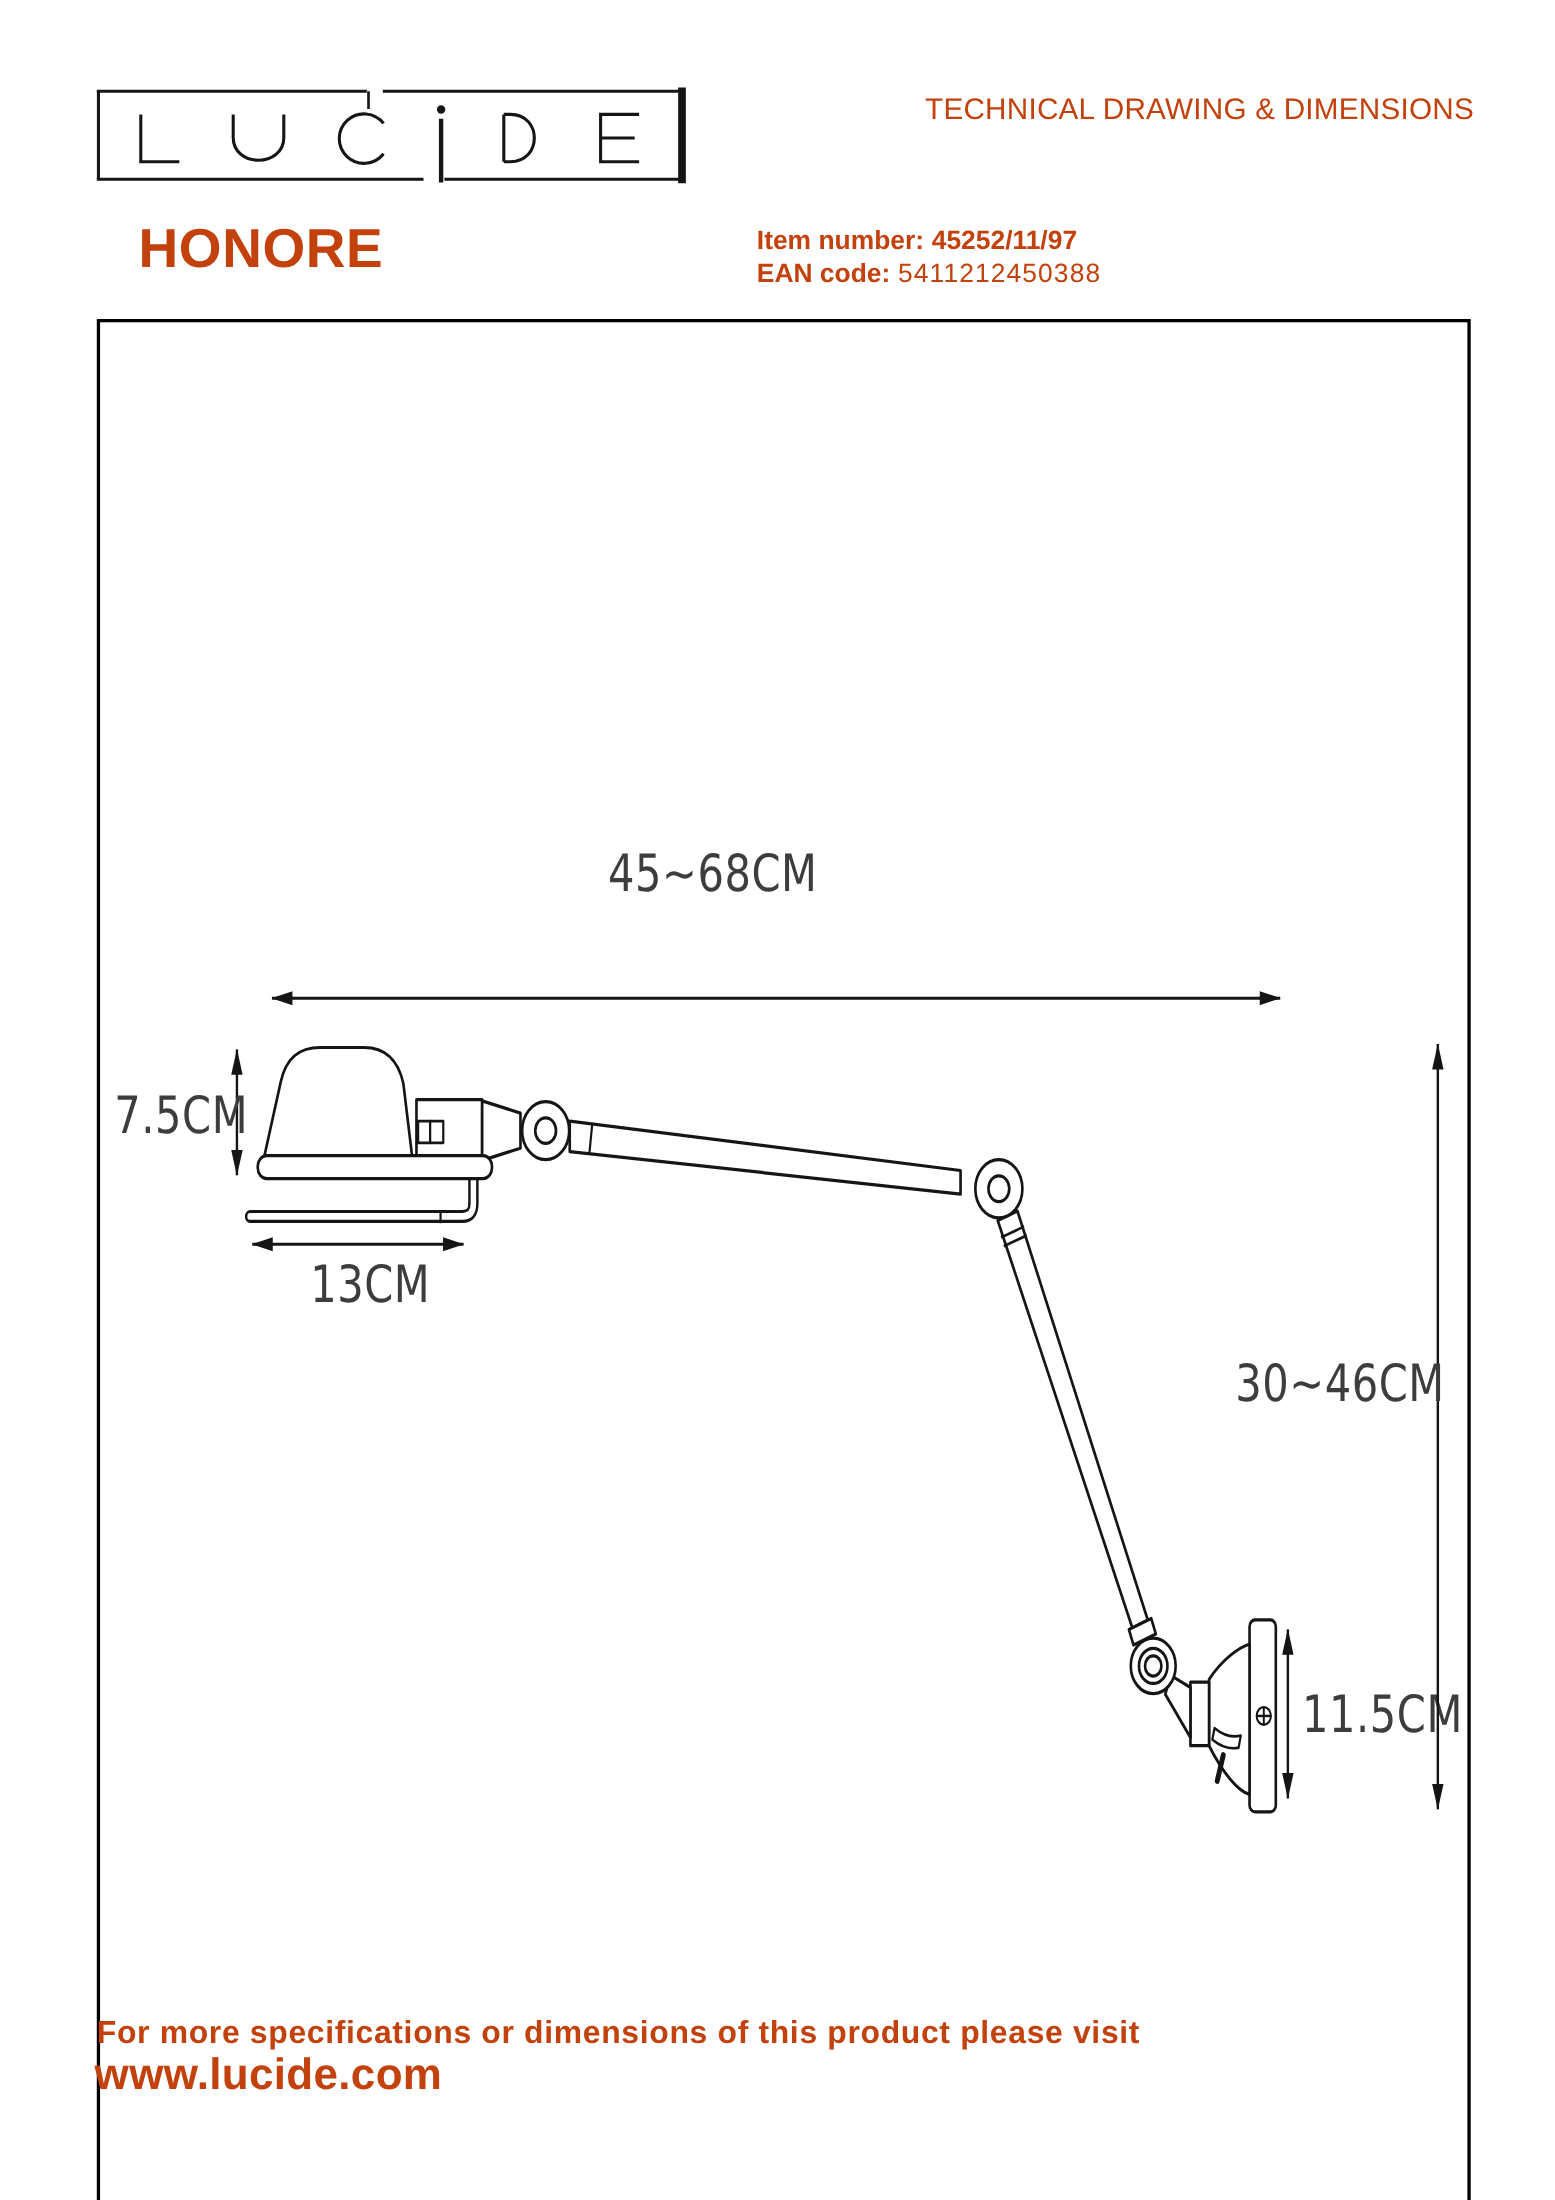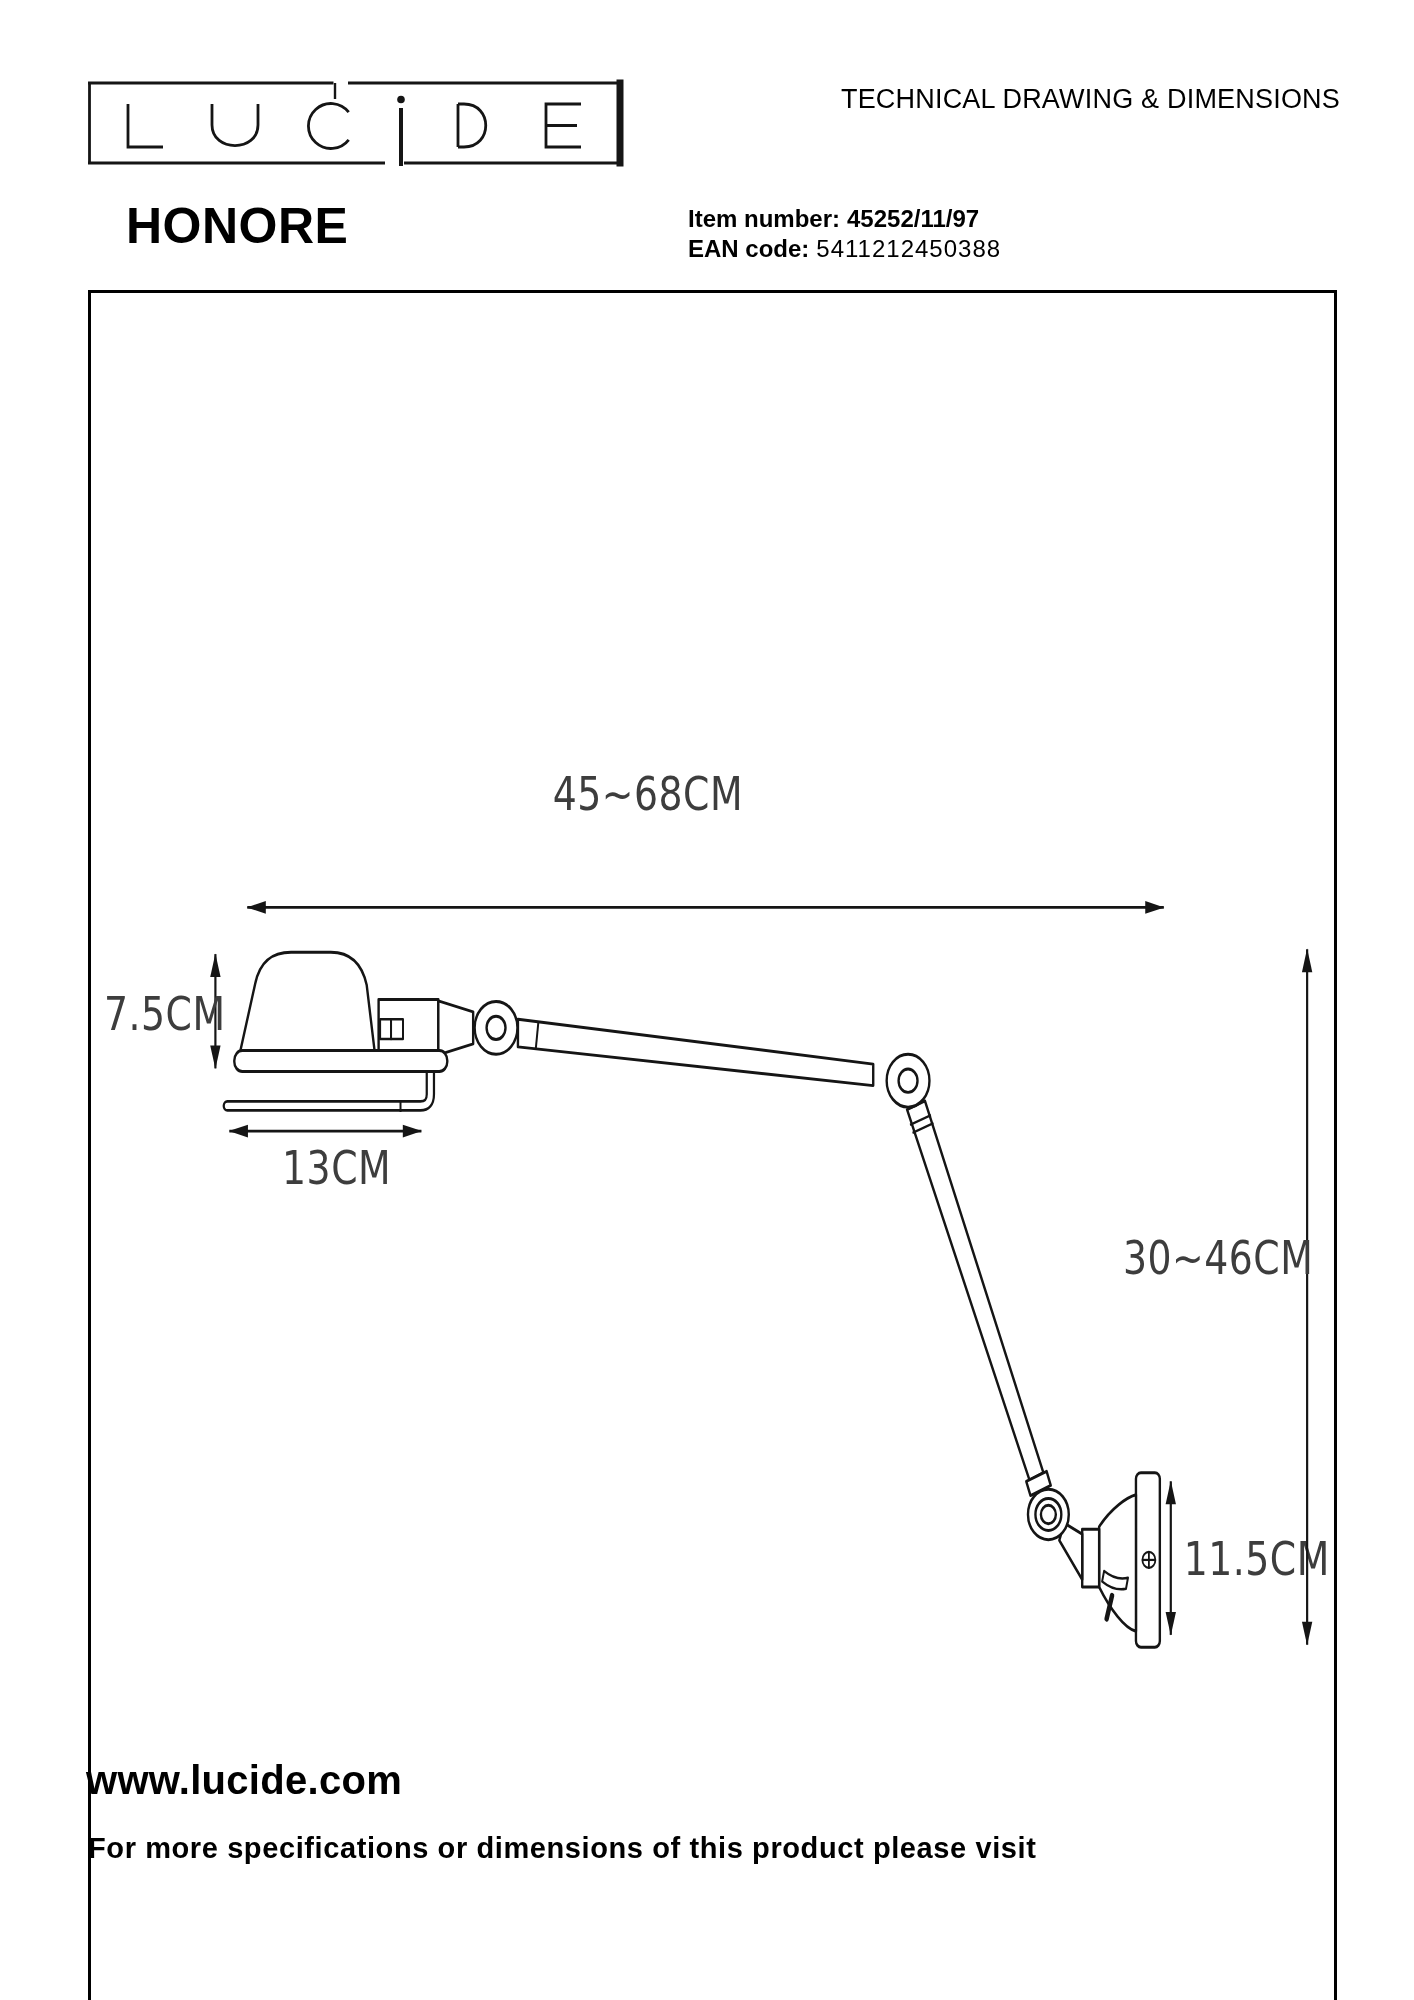--- a/index.html
+++ b/index.html
@@ -1,30 +1,30 @@
 <!DOCTYPE html>
 <html><head>
 <meta charset="utf-8">
 <style>
   html,body{margin:0;padding:0;background:#fff;}
   .page{position:relative;width:1414px;height:2000px;background:#fff;overflow:hidden;
-        font-family:"Liberation Sans",sans-serif;color:#000000;}
+        font-family:"Liberation Sans",sans-serif;color:#c2410c;}
   .abs{position:absolute;}
   .logo-svg{left:84px;top:74px;width:545px;height:98px;}
   .doc-title{right:74px;top:84px;font-size:27px;letter-spacing:0.2px;white-space:nowrap;}
   .product-name{left:88px;top:201px;font-size:50px;font-weight:bold;letter-spacing:0.5px;line-height:1;margin-left:38px;}
   .meta-line{left:688px;font-size:24px;font-weight:bold;white-space:nowrap;line-height:1;}
   .meta-item{top:207px;}
   .meta-ean{top:237px;}
   .meta-line .val-regular{font-weight:normal;letter-spacing:1px;}
   .meta-line .gap{display:inline-block;width:7px;}
   .drawing-box{left:88px;top:290px;width:1249px;height:1864px;border:3px solid #000;box-sizing:border-box;}
   .drawing-box svg{display:block;width:100%;height:100%;}
   .footer-note{left:88px;top:1832px;font-size:29px;font-weight:bold;letter-spacing:0.6px;white-space:nowrap;}
-  .footer-site{left:86px;top:1758px;font-size:40px;font-weight:bold;letter-spacing:0.3px;}
+  .footer-site{left:86px;top:1864px;font-size:40px;font-weight:bold;letter-spacing:0.3px;}
   .dimlabel{font-family:"DejaVu Sans",sans-serif;font-size:38px;fill:#3d3d3d;letter-spacing:0.5px;}
   .ink{stroke:#151515;}
 </style>
 </head>
 <body>
 
 <div class="page">
 
   <svg class="abs logo-svg" viewBox="84 74 545 98" aria-label="LUCIDE">
     <g class="ink" fill="none" stroke-width="2.8">

